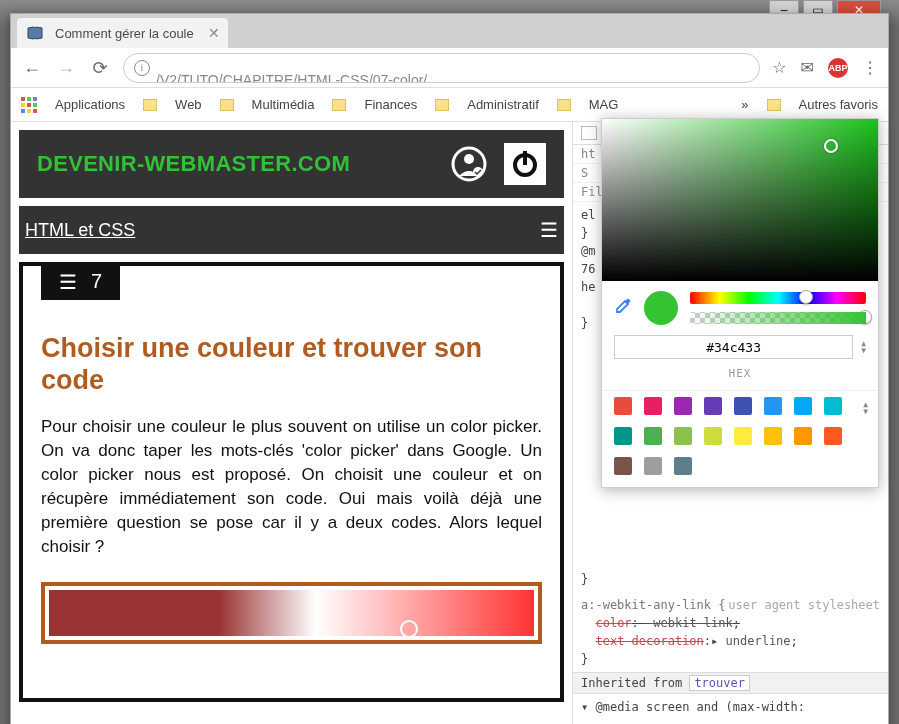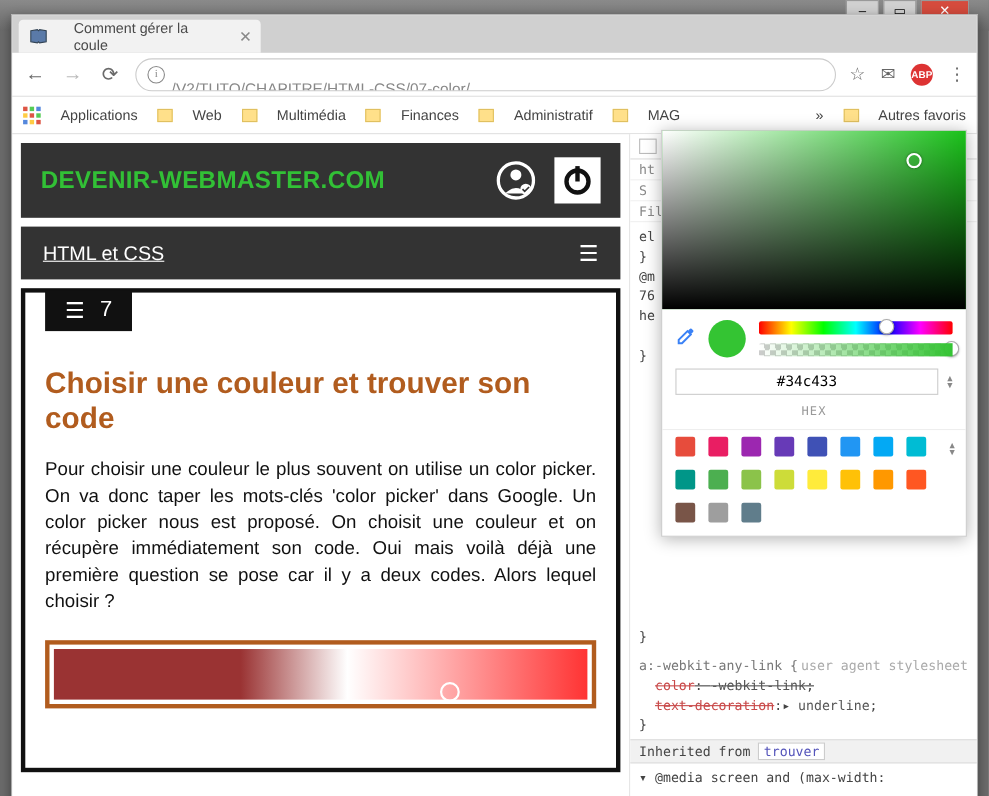--- a/index.html
+++ b/index.html
@@ -3,21 +3,21 @@
 <meta charset="utf-8">
 <style>
 * { box-sizing: border-box; margin: 0; padding: 0; }
 body { font-family: Arial, sans-serif; background: #6b6b6b; width: 899px; height: 724px; overflow: hidden; position: relative; }
 .window-frame { position: absolute; top: 0; left: 0; right: 0; height: 28px; background: linear-gradient(#8a8a8a,#6a6a6a); }
 .win-btns { position: absolute; right: 18px; top: 0; display: flex; gap: 4px; }
 .win-btn { width: 30px; height: 20px; background: #d0d0d0; border: 1px solid #999; font-size: 12px; text-align: center; line-height: 18px; }
 .win-close { background: #d54b3d; color: #fff; width: 44px; }
 .browser { position: absolute; top: 13px; left: 10px; right: 10px; bottom: -40px; background: #fff; border: 1px solid #aaa; box-shadow: 0 2px 10px rgba(0,0,0,0.4); }
 .tab-strip { height: 34px; background: #d0d0d0; display: flex; align-items: flex-end; padding-left: 6px; }
-.tab { background: #f2f2f2; height: 30px; padding: 0 34px 0 10px; display: flex; align-items: center; gap: 24px; font-size: 13px; color: #4a4a4a; border-radius: 4px 4px 0 0; position: relative; max-width: 220px; }
+.tab { background: #f2f2f2; height: 30px; padding: 0 34px 0 10px; display: flex; align-items: center; gap: 12px; font-size: 13px; color: #4a4a4a; border-radius: 4px 4px 0 0; position: relative; max-width: 220px; }
 .tab .close { position: absolute; right: 8px; color: #888; font-size: 14px; }
 .favicon { width: 16px; height: 16px; display: inline-flex; align-items: center; justify-content: center; }
 .addr-bar { height: 40px; display: flex; align-items: center; padding: 0 10px; gap: 12px; border-bottom: 1px solid #e0e0e0; }
 .nav-btn { color: #6a6a6a; font-size: 18px; display: inline-flex; align-items: center; justify-content: center; width: 22px; height: 22px; }
 .nav-btn.disabled { color: #bbb; }
 .url-box { flex: 1; height: 30px; border: 1px solid #ccc; border-radius: 18px; display: flex; align-items: center; padding: 0 10px; font-size: 14px; color: #333; gap: 6px; overflow: hidden; white-space: nowrap; }
 .url-box .info { width: 16px; height: 16px; border: 1px solid #888; border-radius: 50%; display: inline-flex; align-items: center; justify-content: center; font-size: 10px; color: #888; font-family: Georgia, serif; }
 .url-host { color: #222; }
 .url-path { color: #888; margin-top: 25px; }
 .addr-icons { display: flex; align-items: center; gap: 14px; color: #666; font-size: 16px; }
@@ -29,21 +29,21 @@
 .bm-grid .r { background: #d54; } .bm-grid .g { background: #5c5; } .bm-grid .b { background: #58d; } .bm-grid .y { background: #fc4; }
 .folder { width: 14px; height: 12px; background: #ffe08a; border: 1px solid #e0c060; display: inline-block; }
 .content { display: flex; height: calc(100% - 108px); }
 .page { flex: 0 0 562px; overflow: hidden; border-right: 1px solid #e0e0e0; padding: 0; }
 .page-inner { padding: 8px; }
 .site-header { background: #333; height: 68px; display: flex; align-items: center; padding: 0 18px; gap: 0; }
 .brand { color: #32c036; font-family: "Trebuchet MS", Arial; font-size: 22px; font-weight: bold; letter-spacing: 0.3px; }
 .hdr-icons { margin-left: auto; display: flex; gap: 14px; align-items: center; }
 .hdr-icon { width: 42px; height: 42px; display: flex; align-items: center; justify-content: center; }
 .hdr-icon.white { background: #fff; }
-.subheader { background: #333; height: 48px; margin-top: 8px; display: flex; align-items: center; padding: 0 20px; justify-content: space-between; }
+.subheader { background: #333; height: 48px; margin-top: 8px; display: flex; align-items: center; padding: 0 6px; justify-content: space-between; }
 .subheader a { color: #fff; font-size: 18px; text-decoration: underline; }
 .hamburger { color: #fff; font-size: 20px; }
 .article { position: relative; margin-top: 8px; border: 4px solid #111; padding: 50px 18px 0 18px; min-height: 440px; }
 .toc-badge { position: absolute; left: 18px; top: -2px; background: #111; color: #fff; padding: 6px 18px; font-size: 20px; display: flex; gap: 14px; }
 h1 { color: #b15c1e; font-size: 27px; font-weight: bold; margin: 16px 0 18px 0; line-height: 1.2; font-family: Arial; }
 .para { font-size: 17px; color: #111; line-height: 1.42; text-align: justify; }
 .color-preview { margin-top: 22px; border: 4px solid #b15c1e; height: 62px; position: relative; overflow: hidden; }
 .color-gradient { position: absolute; inset: 4px; background: linear-gradient(to right, #9a3333 0%, #9a3333 35%, #fff 55%, #f33 100%); }
 .color-dot { position: absolute; width: 18px; height: 18px; border: 2px solid #fff; border-radius: 50%; bottom: 2px; right: 120px; }
 

